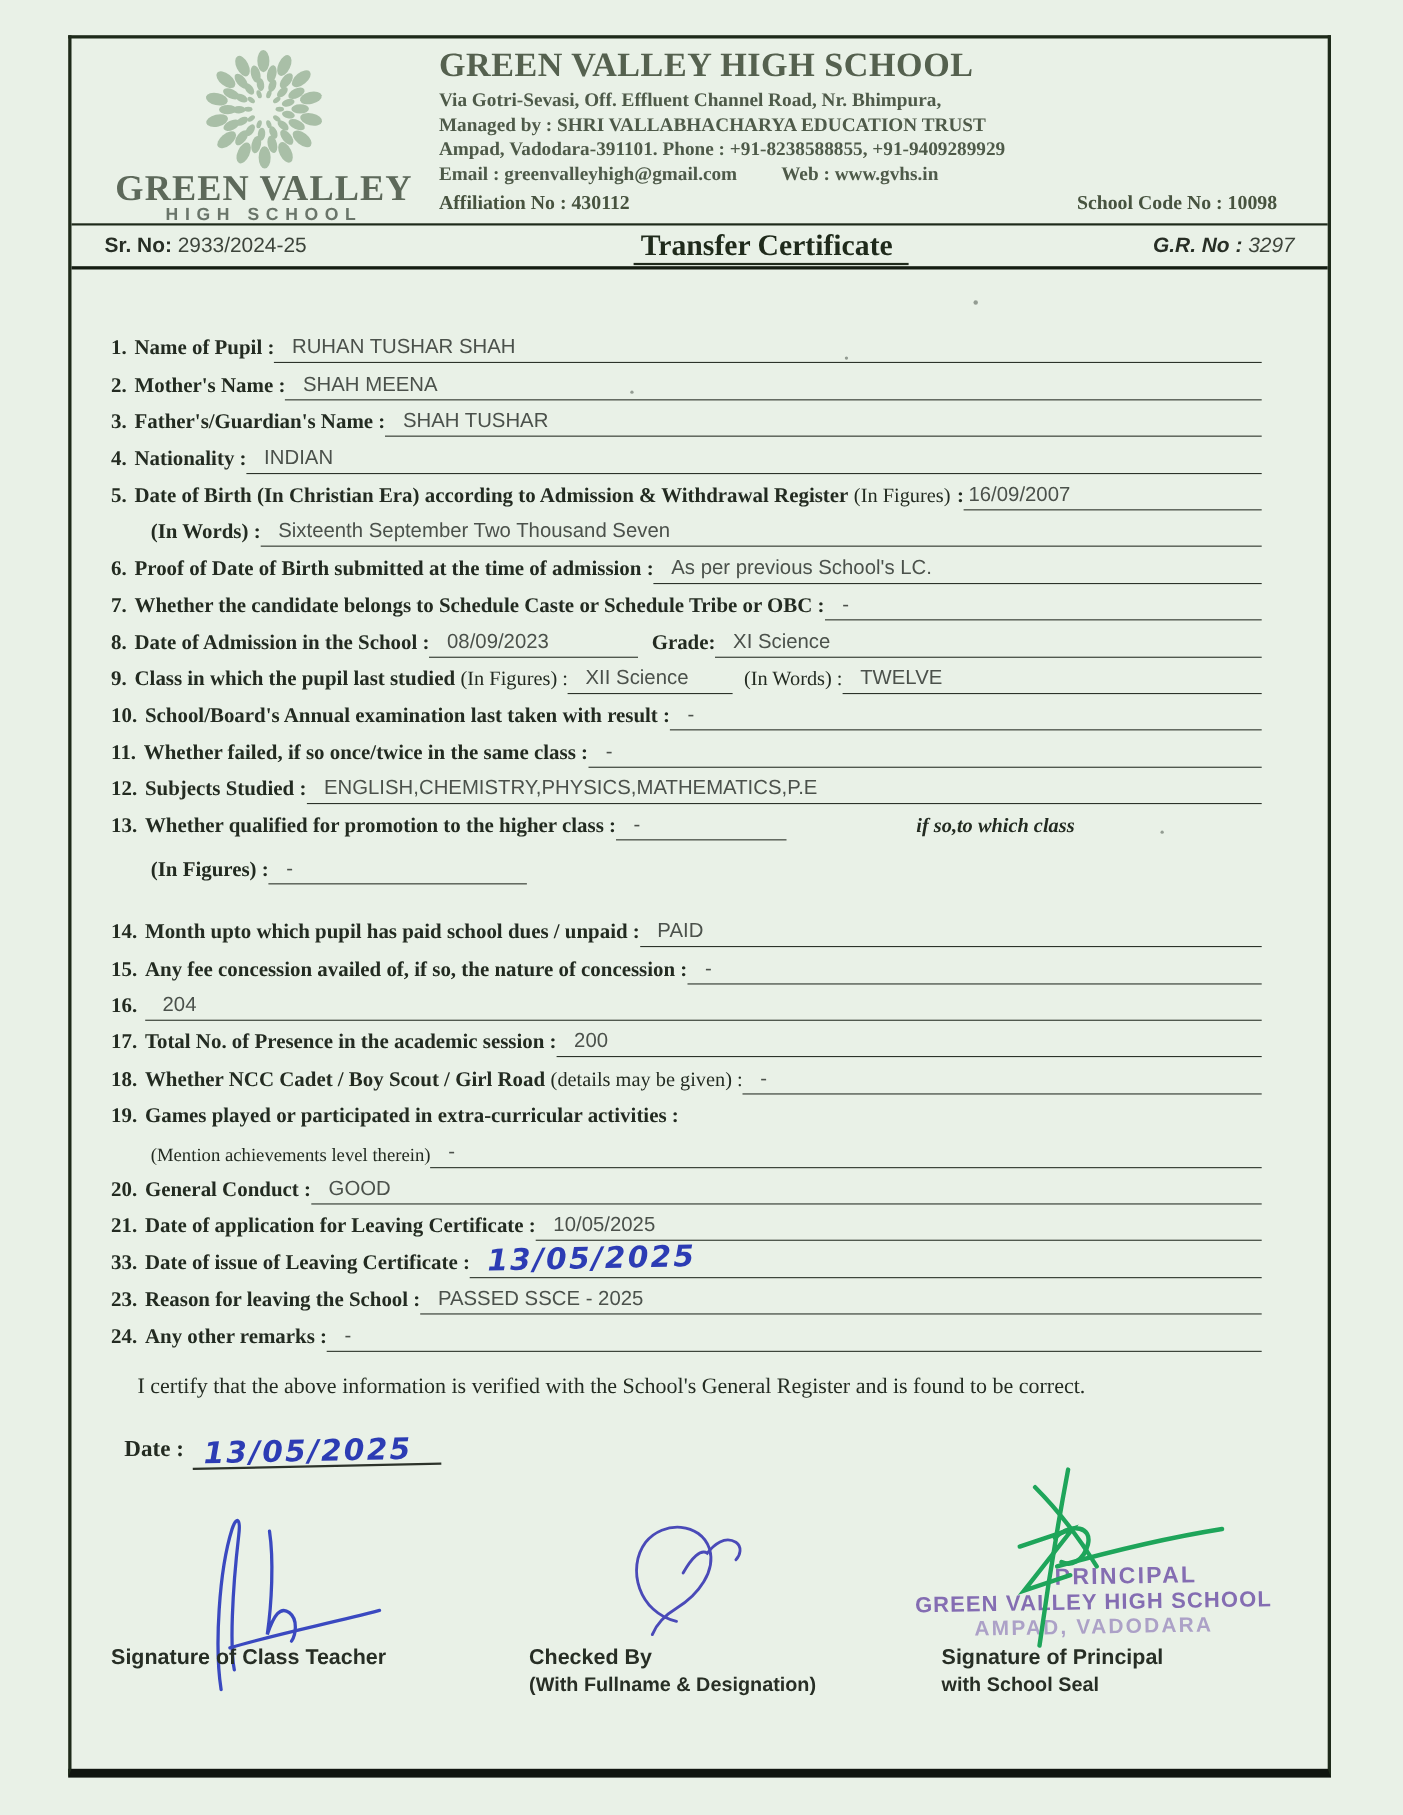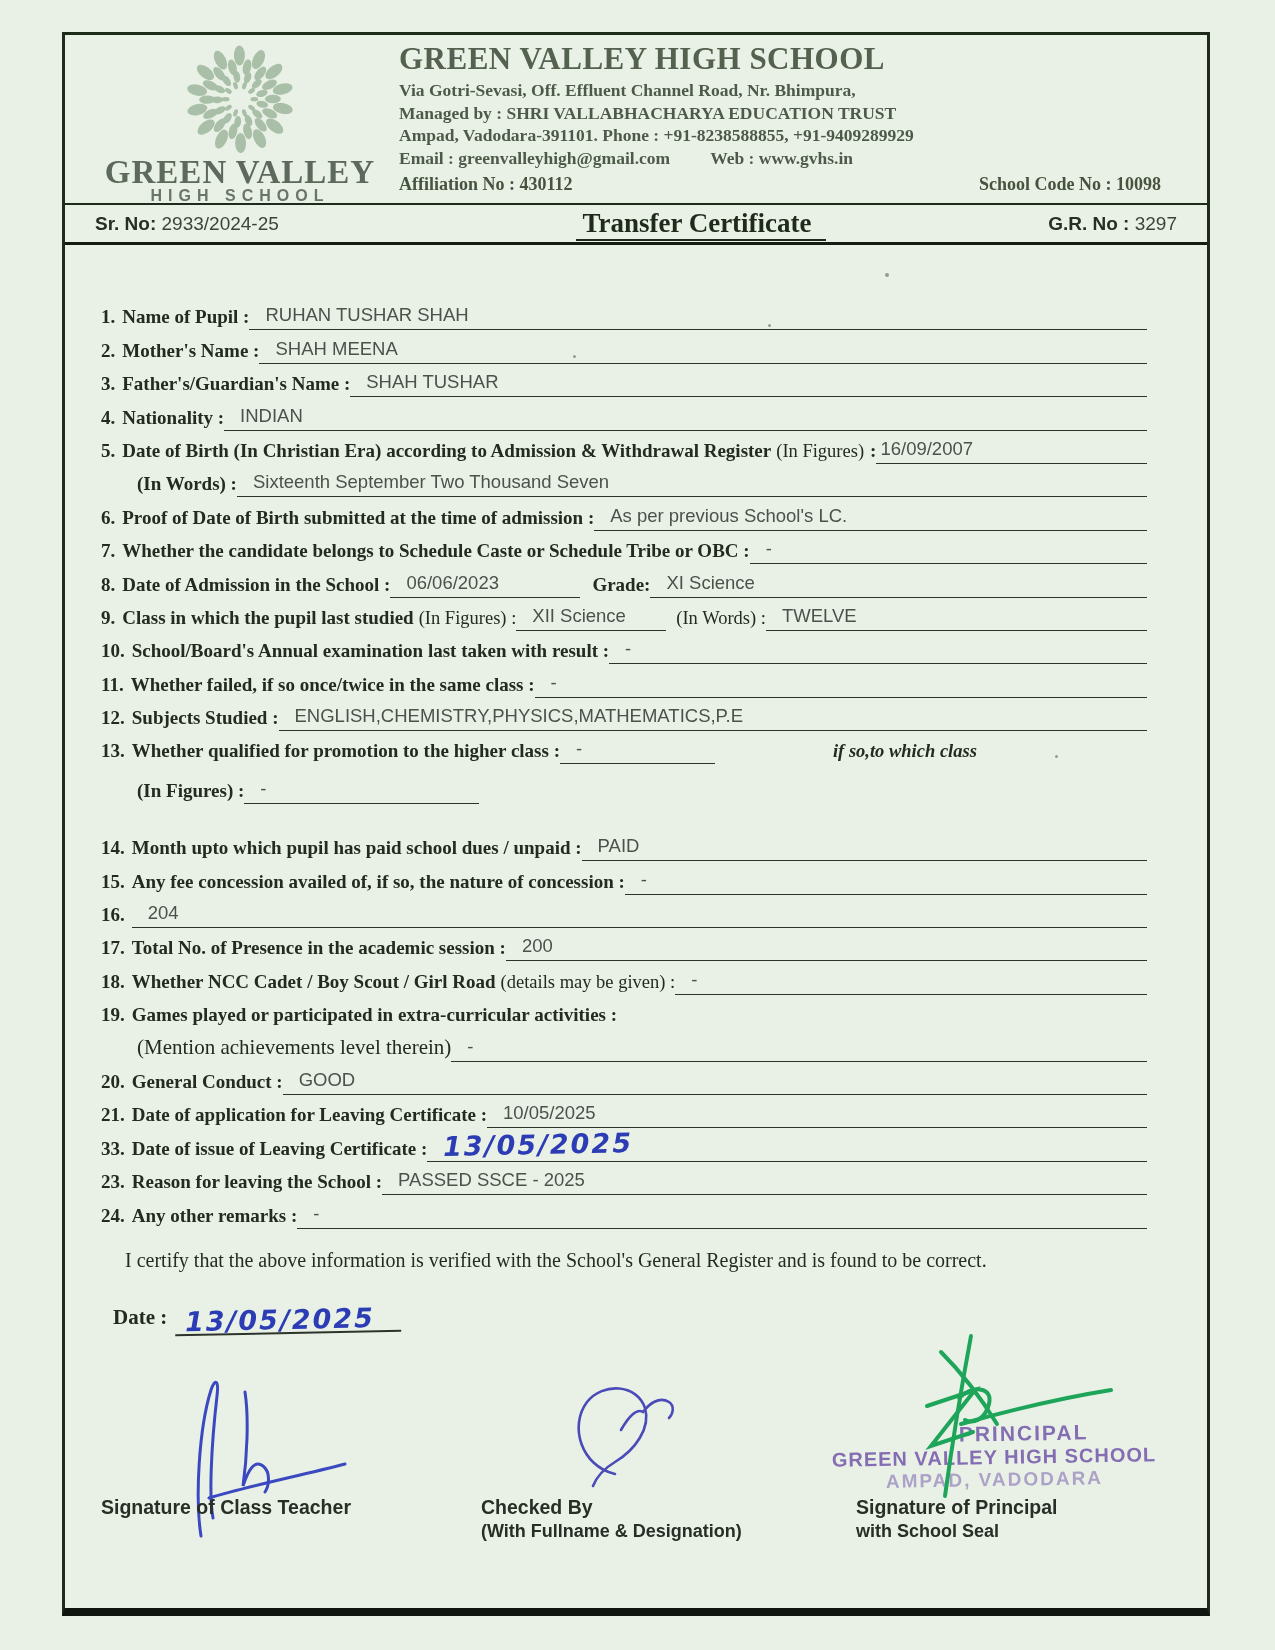--- a/index.html
+++ b/index.html
@@ -23,21 +23,21 @@
   .logo-t2{font-family:"Liberation Sans",sans-serif;font-weight:bold;font-size:16px;letter-spacing:6px;color:#6a756a;line-height:18px;}
   .hdr-info{flex:1;padding-left:14px;color:#4c584a;}
   .school-name{font-size:31px;font-weight:bold;letter-spacing:.5px;color:#55614f;margin:2px 0 4px 0;line-height:32px;}
   .hdr-line{font-size:17.5px;font-weight:bold;line-height:22.5px;color:#4e5a49;}
   .contact-row .gap{display:inline-block;width:40px;}
   .aff-row{display:flex;justify-content:space-between;margin-top:5px;padding-right:28px;font-size:18px;font-weight:bold;color:#47533f;}
   
   .titlebar{display:flex;align-items:center;height:40px;box-sizing:border-box;border-bottom:3px solid #151d12;padding:0 30px;font-family:"Liberation Sans",sans-serif;}
   .sr,.gr{font-size:19px;color:#3c433a;}
   .sr{width:330px;}
-  .gr{width:200px;text-align:right;}
+  .gr{width:200px;text-align:right;font-style:italic;}
   .b{font-weight:bold;color:#272e25;}
   .doc-title{flex:1;text-align:center;font-family:"Liberation Serif",serif;font-weight:bold;font-size:27px;color:#1f2a1b;}
   .doc-title span{border-bottom:2.5px solid #1f2a1b;padding:0 14px 1px 6px;}
   
   .bodywrap{padding:52px 60px 0 36px;}
   .row{display:flex;align-items:flex-end;height:33.4px;white-space:nowrap;}
   .num{font-weight:bold;font-size:19px;padding-bottom:2px;margin-right:7px;}
   .lbl{font-weight:bold;font-size:19px;padding-bottom:2px;}
   .paren{font-weight:normal;font-size:18.5px;padding-bottom:2px;margin-left:5px;}
   .tail{font-weight:bold;font-style:italic;font-size:18.5px;padding-bottom:2px;margin-left:118px;}
@@ -208,21 +208,21 @@
 
     <div class="row">
       <span class="num">7.</span>
       <span class="lbl">Whether the candidate belongs to Schedule Caste or Schedule Tribe or OBC :</span>
       <span class="cell grow"><span class="val">-</span></span>
     </div>
 
     <div class="row">
       <span class="num">8.</span>
       <span class="lbl">Date of Admission in the School :</span>
-      <span class="cell w190"><span class="val">06/06/2023</span></span>
+      <span class="cell w190"><span class="val">08/09/2023</span></span>
       <span class="lbl2">Grade:</span>
       <span class="cell grow"><span class="val">XI Science</span></span>
     </div>
 
     <div class="row">
       <span class="num">9.</span>
       <span class="lbl">Class in which the pupil last studied</span>
       <span class="paren">(In Figures) :</span>
       <span class="cell w150"><span class="val">XII Science</span></span>
       <span class="paren" style="margin-left:10px;">(In Words) :</span>
@@ -288,21 +288,21 @@
       <span class="paren">(details may be given) :</span>
       <span class="cell grow"><span class="val">-</span></span>
     </div>
 
     <div class="row">
       <span class="num">19.</span>
       <span class="lbl">Games played or participated in extra-curricular activities :</span>
     </div>
 
     <div class="row">
-      <span class="paren indent" style="margin-left:36px;font-size:21px;margin-top:13px;">(Mention achievements level therein)</span>
+      <span class="paren indent" style="margin-left:36px;font-size:17px;margin-top:13px;">(Mention achievements level therein)</span>
       <span class="cell grow"><span class="val">-</span></span>
     </div>
 
     <div class="row">
       <span class="num">20.</span>
       <span class="lbl">General Conduct :</span>
       <span class="cell grow"><span class="val">GOOD</span></span>
     </div>
 
     <div class="row">

